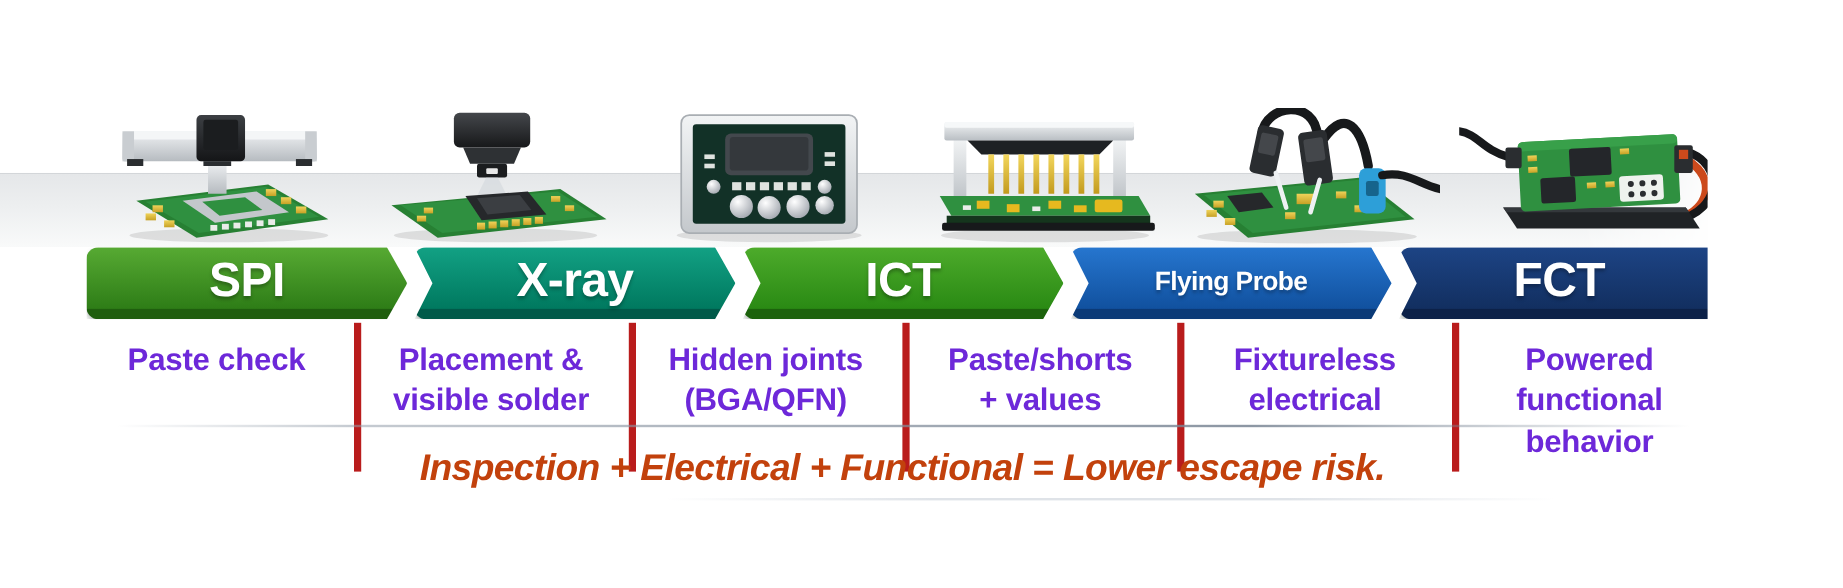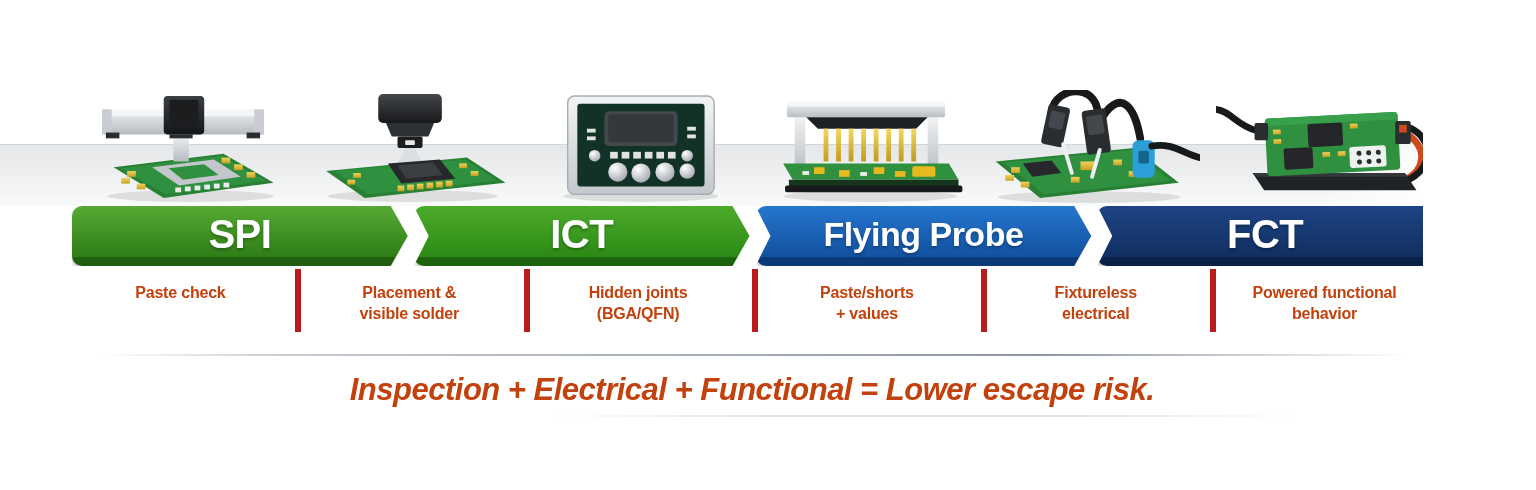--- a/index.html
+++ b/index.html
@@ -27,26 +27,26 @@
   .banners-row { height:60px; margin-top:2px; }
   .chev { position:relative; height:60px; }
   .chev .shape { position:absolute; inset:0; border-radius:10px;
     filter:drop-shadow(0 3px 2px rgba(30,50,35,.30)); }
   .chev.mid .shape  { clip-path:polygon(0 0, calc(100% - 17px) 0, 100% 50%, calc(100% - 17px) 100%, 0 100%, 15px 50%); }
   .chev.first .shape{ clip-path:polygon(0 0, calc(100% - 17px) 0, 100% 50%, calc(100% - 17px) 100%, 0 100%); }
   .chev.last .shape { clip-path:polygon(0 0, 100% 0, 100% 100%, 0 100%, 15px 50%); }
   .chev .label { position:absolute; inset:0; display:flex; align-items:center; justify-content:center;
     color:#ffffff; font-weight:bold; font-size:40px; letter-spacing:-0.5px;
     text-shadow:0 2px 3px rgba(0,0,0,.28); padding-bottom:3px; }
-  .chev .label.small-label { font-size:34px; }
+  .chev .label.small-label { font-size:22px; }
 
   
   .desc-row { margin-top:3px; }
   .desc-cell { padding-top:13px; padding-bottom:8px; text-align:center;
-    font-size:16px; font-weight:bold; letter-spacing:-0.2px; color:#c2410c;
+    font-size:26px; font-weight:bold; letter-spacing:-0.2px; color:#6d28d9;
     line-height:1.32; white-space:pre-line; }
   .desc-cell + .desc-cell { border-left:6px solid #b91c1c; }
 
   
   .rule-top { position:absolute; top:354px; left:97px; width:1312px; height:2px;
     background:linear-gradient(to right, rgba(150,160,172,0) 0%, rgba(150,160,172,.55) 15%,
       rgba(120,132,147,.85) 72%, rgba(120,132,147,0) 100%); }
   .caption-wrap { position:absolute; top:372px; left:0; width:1504px; text-align:center; }
   .caption { display:inline-block; font-style:italic; font-weight:bold; font-size:31px;
     letter-spacing:-0.5px; color:#c2410c; }
@@ -312,20 +312,24 @@
         </svg>
       </div>
     </div>
 
     <div class="row banners-row">
       <div class="cell chev first">
         <div class="shape" style="background: linear-gradient(rgb(87, 170, 51) 0%, rgb(46, 125, 23) 85%, rgb(31, 94, 14) 86%, rgb(31, 94, 14) 100%);"></div>
         <div class="label">SPI</div>
       </div>
       <div class="cell chev mid">
+        <div class="shape" style="background: linear-gradient(rgb(18, 161, 132) 0%, rgb(0, 121, 95) 85%, rgb(0, 90, 73) 86%, rgb(0, 90, 73) 100%);"></div>
+        <div class="label">X-ray</div>
+      </div>
+      <div class="cell chev mid">
         <div class="shape" style="background: linear-gradient(rgb(77, 171, 43) 0%, rgb(42, 138, 20) 85%, rgb(28, 98, 12) 86%, rgb(28, 98, 12) 100%);"></div>
         <div class="label">ICT</div>
       </div>
       <div class="cell chev mid">
         <div class="shape" style="background: linear-gradient(rgb(38, 118, 207) 0%, rgb(17, 81, 159) 85%, rgb(11, 58, 119) 86%, rgb(11, 58, 119) 100%);"></div>
         <div class="label small-label">Flying Probe</div>
       </div>
       <div class="cell chev last">
         <div class="shape" style="background: linear-gradient(rgb(29, 68, 133) 0%, rgb(18, 47, 96) 85%, rgb(12, 33, 72) 86%, rgb(12, 33, 72) 100%);"></div>
         <div class="label">FCT</div>

